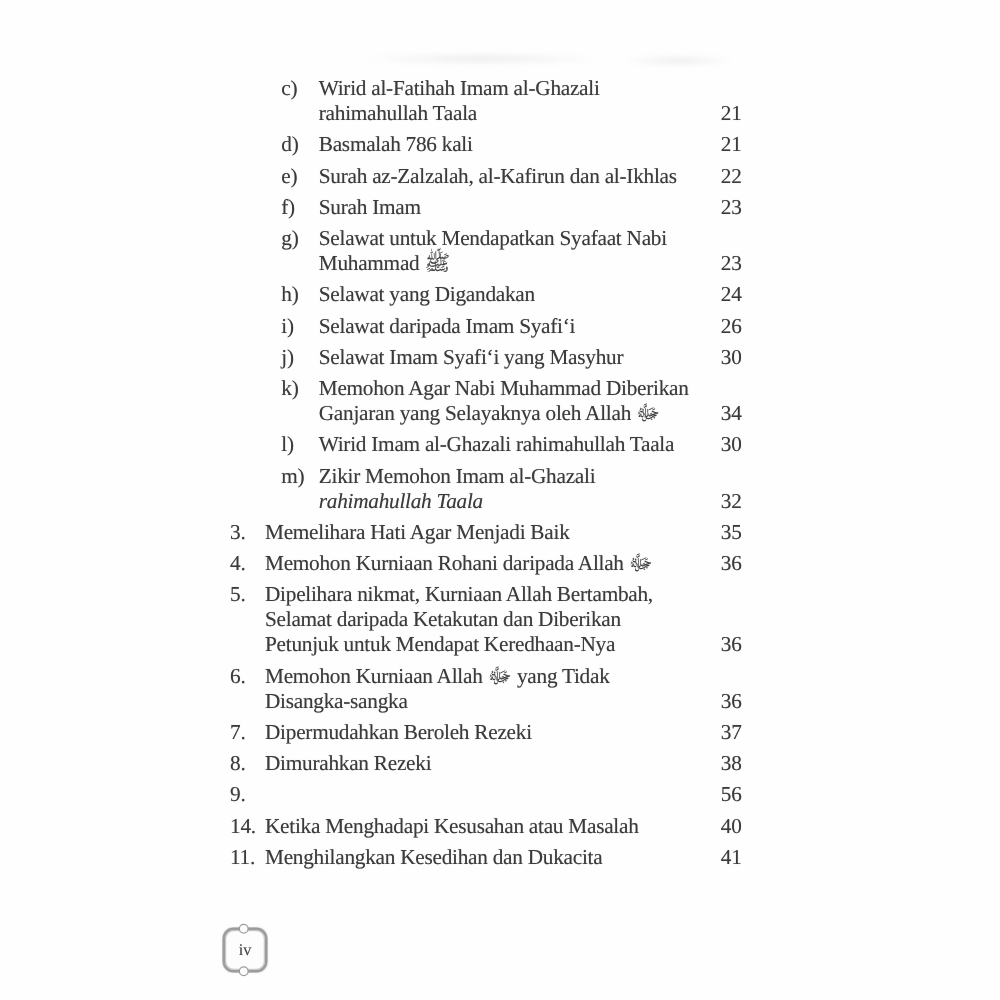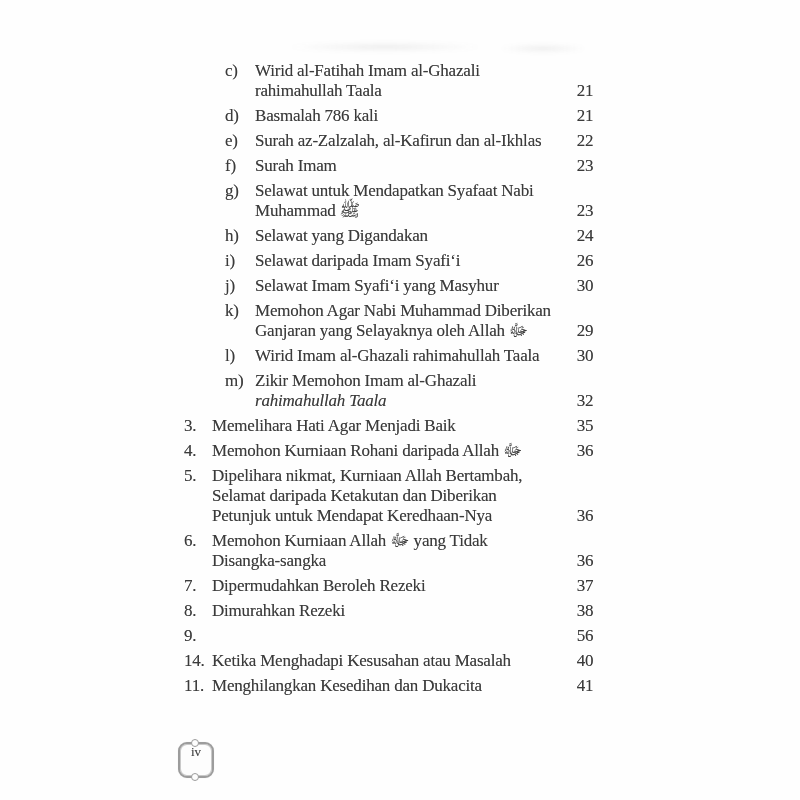--- a/index.html
+++ b/index.html
@@ -63,21 +63,21 @@
   }
 
   .folio-badge{
     position:absolute;
     left:178px;top:742px;
     width:32px;height:32px;
     border:2px solid #9c9c9c;
     border-radius:9px;
     box-shadow:inset 0 0 0 1px #c9c9c9, 0 0 1px rgba(0,0,0,0.15);
     background:#fdfdfd;
-    display:flex;align-items:flex-start;justify-content:center;
+    display:flex;align-items:center;justify-content:center;
   }
   .folio-badge .notch{
     position:absolute;width:6px;height:6px;border-radius:50%;
     background:#fdfdfd;border:1.5px solid #9c9c9c;
   }
   .folio-badge .notch.top{left:11px;top:-5px;}
   .folio-badge .notch.bottom{left:11px;bottom:-5px;}
   .folio-badge .folio-text{
     font-size:13px;color:#4a4a4a;
     letter-spacing:0;
@@ -140,21 +140,21 @@
   <div class="row letter">
     <span class="marker">j)</span>
     <span class="title"><span>Selawat Imam Syafi‘i yang Masyhur</span></span>
     <span class="pagenum">30</span>
   </div>
 
   <div class="row letter">
     <span class="marker">k)</span>
     <span class="title"><span>Memohon Agar Nabi Muhammad Diberikan
 Ganjaran yang Selayaknya oleh Allah ﷻ</span></span>
-    <span class="pagenum">29</span>
+    <span class="pagenum">34</span>
   </div>
 
   <div class="row letter">
     <span class="marker">l)</span>
     <span class="title"><span>Wirid Imam al-Ghazali rahimahullah Taala</span></span>
     <span class="pagenum">30</span>
   </div>
 
   <div class="row letter">
     <span class="marker">m)</span>

